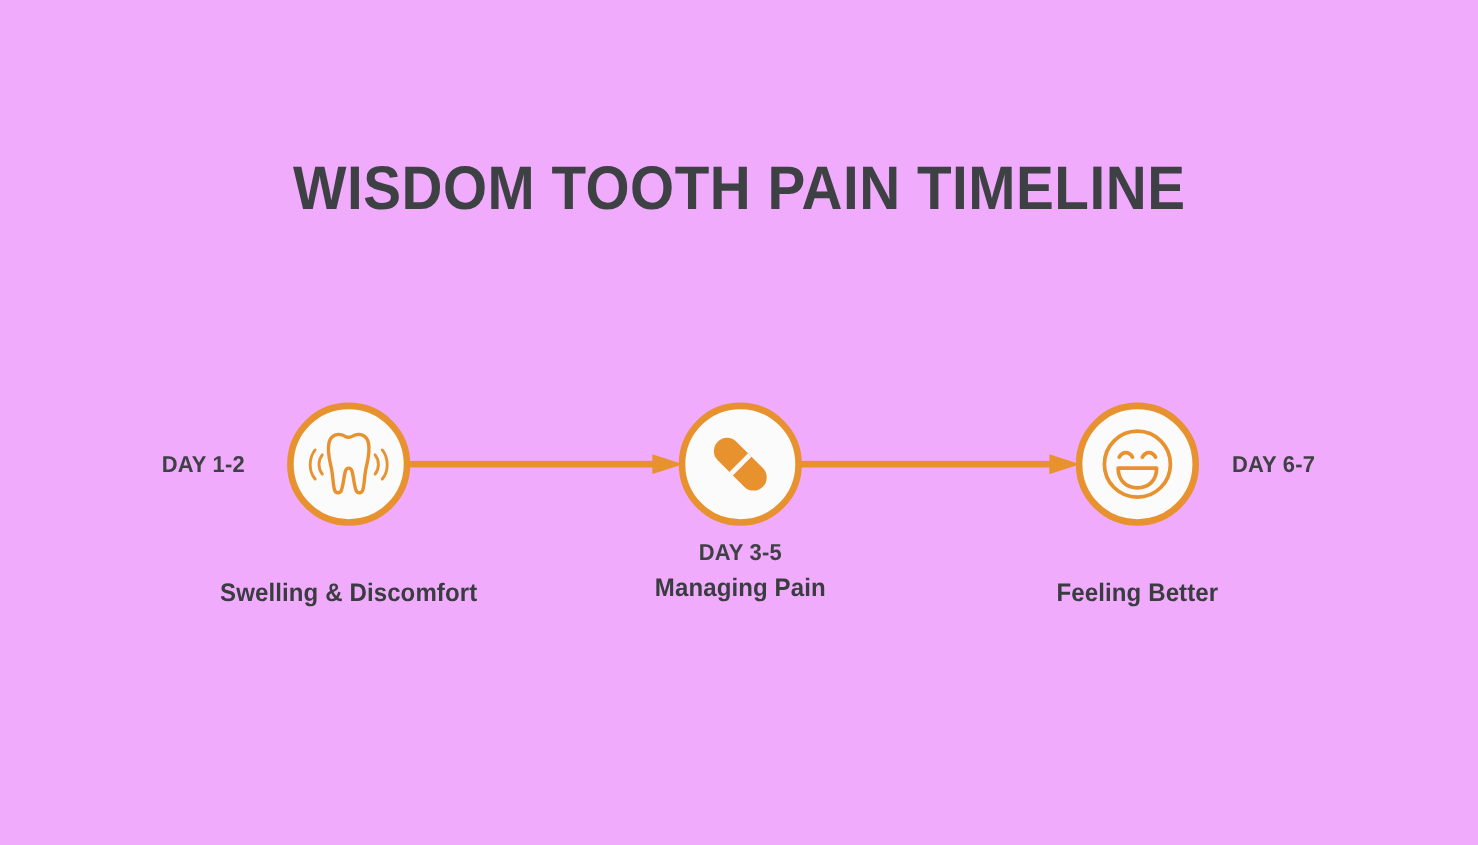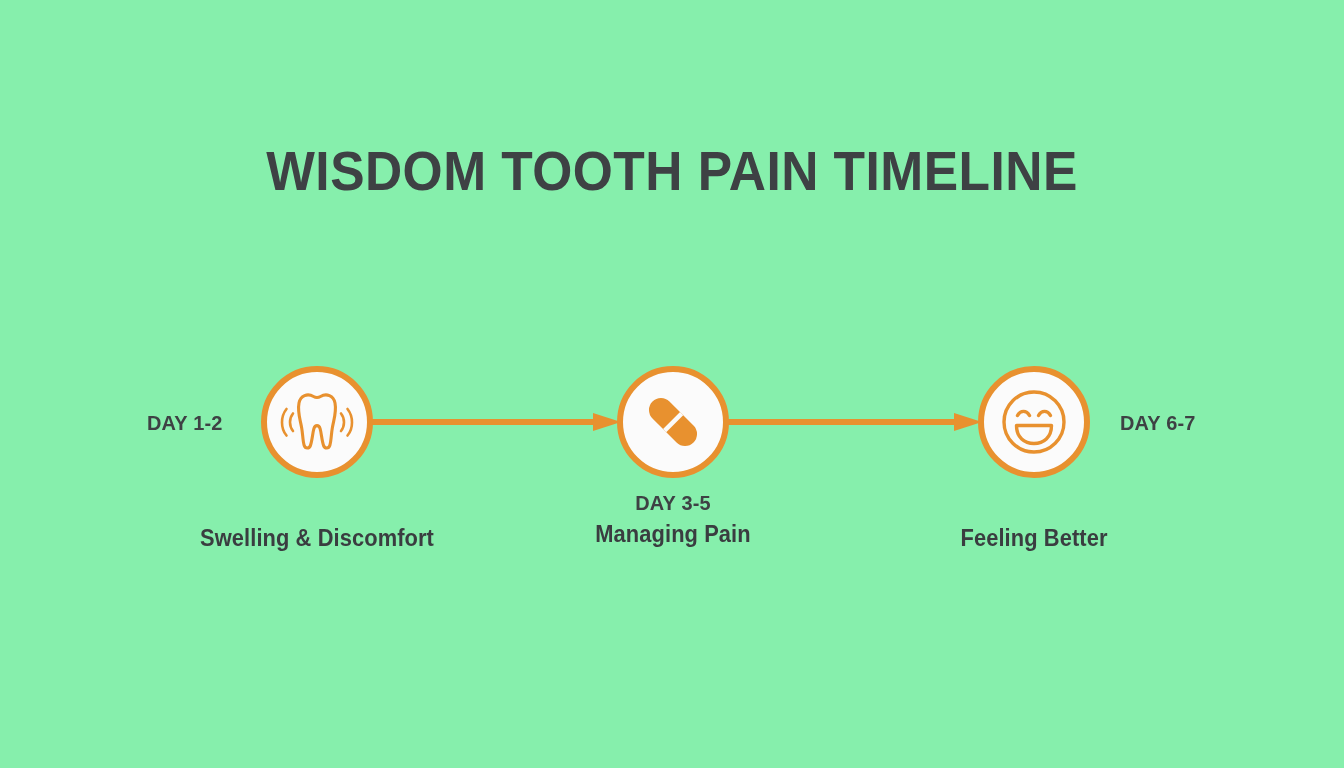--- a/index.html
+++ b/index.html
@@ -11,21 +11,21 @@
     height: 768px;
     background: #fbfbfb;
     font-family: "Liberation Sans", sans-serif;
     overflow: hidden;
   }
 
   .canvas {
     position: relative;
     width: 1344px;
     height: 768px;
-    background: #86efac;
+    background: #f0abfc;
   }
 
   
   .title {
     position: absolute;
     top: 142px;
     left: 0;
     width: 1344px;
     text-align: center;
     font-size: 56px;

